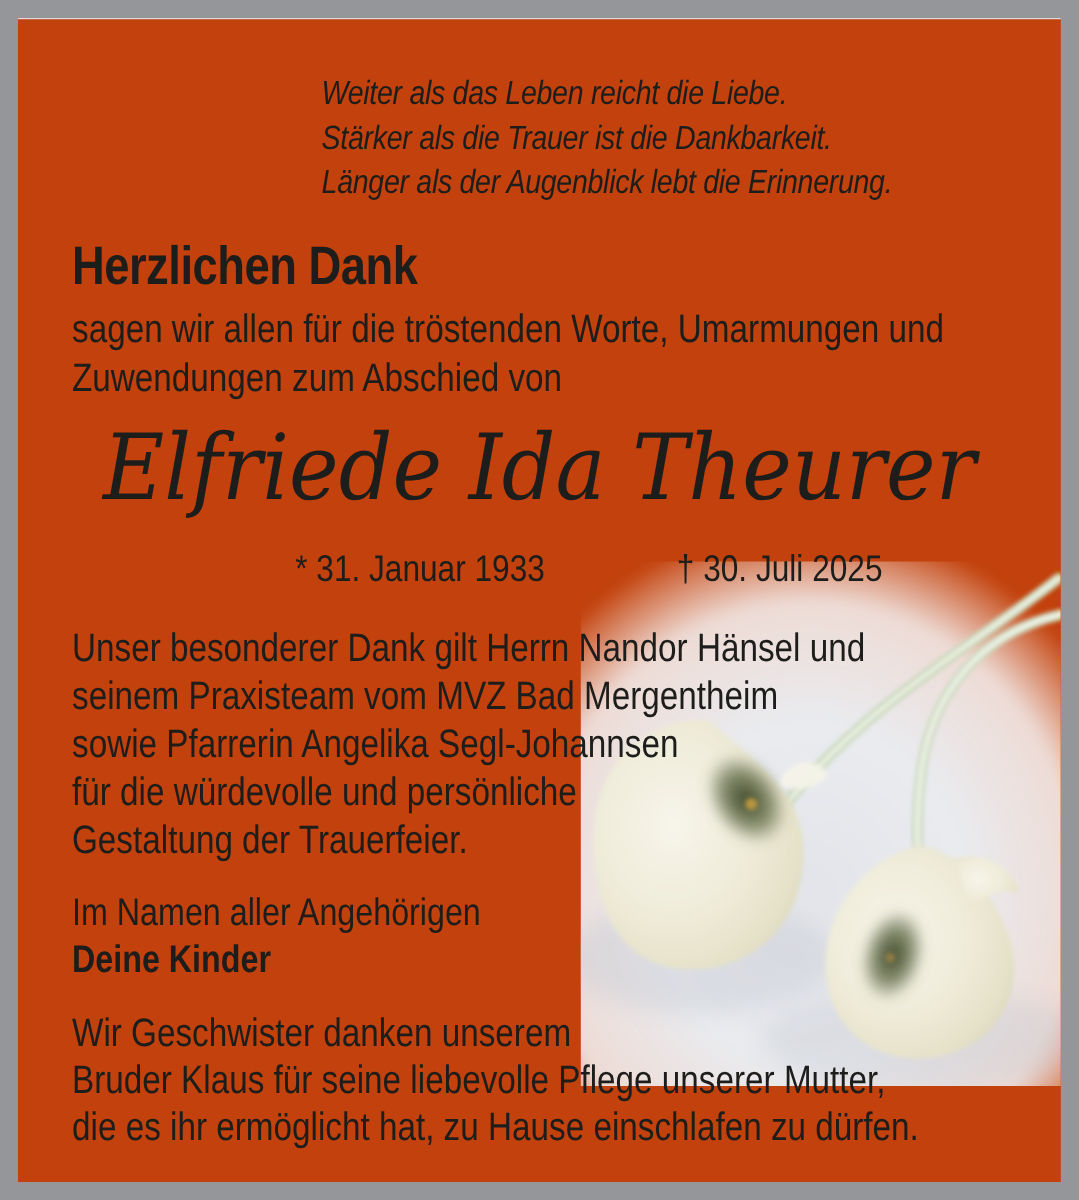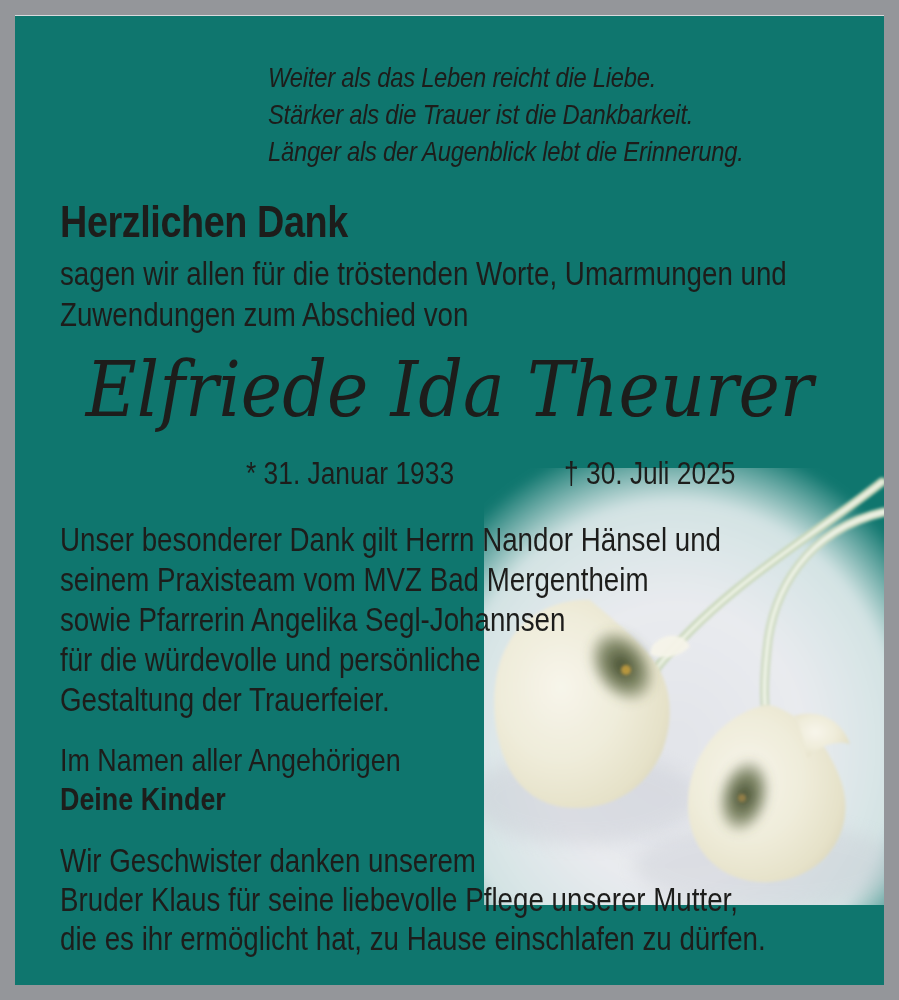--- a/index.html
+++ b/index.html
@@ -1,21 +1,21 @@
 <!DOCTYPE html>
 <html><head>
 <meta charset="utf-8">
 <style>
   html,body{margin:0;padding:0;background:#ffffff;}
   .card{
     position:relative;
     width:899px;height:1000px;
     box-sizing:border-box;
     border:15px solid #94969a;
-    background:#0f766e;
+    background:#c2410c;
     font-family:"Liberation Sans", sans-serif;
     color:#1d1d1b;
     overflow:hidden;
     box-shadow:inset 0 1px 0 #d9dadd;
   }
   .abs{position:absolute;z-index:2;}
   .cond{transform:scaleX(0.84);transform-origin:0 0;white-space:nowrap;}
   .epigraph{
     left:253px;top:44px;
     font-style:italic;

